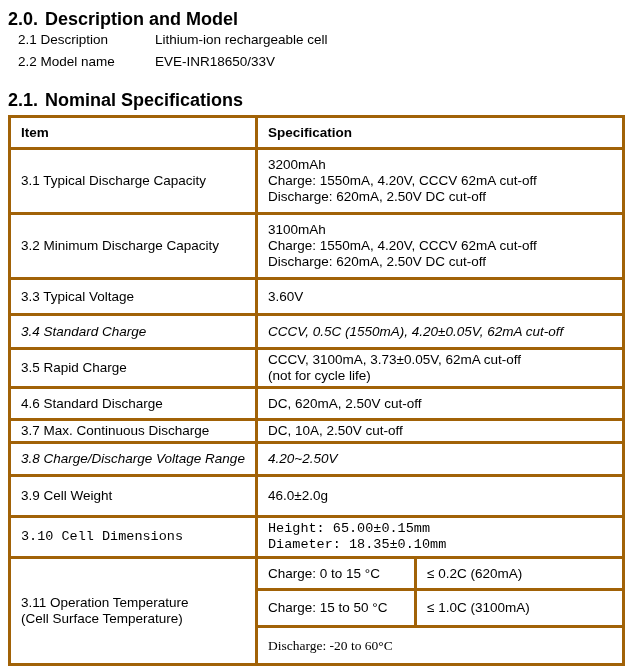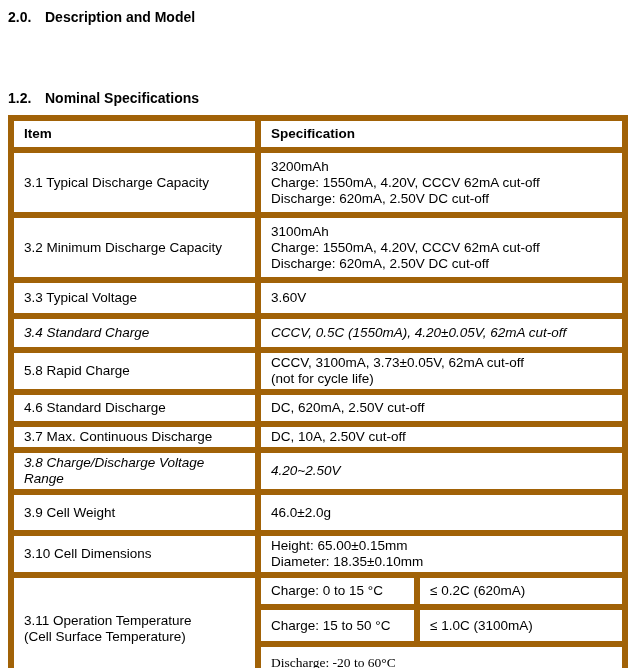--- a/index.html
+++ b/index.html
@@ -11,79 +11,85 @@
   .page {
     position: relative;
     width: 630px;
     height: 668px;
     background: #ffffff;
     overflow: hidden;
   }
   .sec-heading {
     position: absolute;
     left: 8px;
-    font-size: 14px;
+    font-size: 18px;
     font-weight: bold;
     white-space: nowrap;
   }
   .sec-num { display: inline-block; width: 37px; }
   .kv {
     position: absolute;
     left: 18px;
     font-size: 13.5px;
     white-space: nowrap;
   }
   .kv-label { display: inline-block; width: 137px; }
   .spec-table {
     position: absolute;
     left: 8px;
     top: 115px;
     width: 614px;
     border-collapse: collapse;
     table-layout: fixed;
   }
   .spec-table th, .spec-table td {
-    border: 6px solid #a16207;
+    border: 3px solid #a16207;
     font-size: 13.5px;
     line-height: 16px;
     padding: 2px 10px;
     vertical-align: middle;
     text-align: left;
     overflow: hidden;
   }
   .spec-table th { font-weight: bold; }
   
   tr.h-hdr { height: 32px; }
   tr.h-r0  { height: 65px; }
   tr.h-r1  { height: 65px; }
   tr.h-r2  { height: 36px; }
   tr.h-r3  { height: 34px; font-style: italic; }
   tr.h-r4  { height: 34px; }
   tr.h-r5  { height: 32px; }
   tr.h-r6  { height: 19px; }
   tr.h-r7  { height: 33px; font-style: italic; }
   tr.h-r8  { height: 41px; }
-  tr.h-r9  { height: 41px; }
+  tr.h-r9  { height: 41px; font-family: Liberation Mono, monospace; }
   tr.h-s0  { height: 32px; }
   tr.h-s1  { height: 37px; }
   tr.h-s2  { height: 38px; font-family: Liberation Serif, serif; }
 </style>
 </head>
 <body>
 
 <div class="page">
 
   <div class="sec-heading" style="top:9px">
     <span class="sec-num">2.0.</span><span>Description and Model</span>
   </div>
 
+  <div class="kv" style="top:32px">
+    <span class="kv-label">2.1 Description</span><span>Lithium-ion rechargeable cell</span>
+  </div>
 
+  <div class="kv" style="top:54px">
+    <span class="kv-label">2.2 Model name</span><span>EVE-INR18650/33V</span>
+  </div>
 
   <div class="sec-heading" style="top:90px">
-    <span class="sec-num">1.2.</span><span>Nominal Specifications</span>
+    <span class="sec-num">2.1.</span><span>Nominal Specifications</span>
   </div>
 
   <table class="spec-table">
     <colgroup>
       <col style="width:247px">
       <col style="width:159px">
       <col style="width:208px">
     </colgroup>
 
     <tbody>
@@ -114,21 +120,21 @@
       <td>3.3 Typical Voltage</td>
       <td colspan="2">3.60V</td>
     </tr>
 
     <tr class="h-r3">
       <td>3.4 Standard Charge</td>
       <td colspan="2">CCCV, 0.5C (1550mA), 4.20±0.05V, 62mA cut-off</td>
     </tr>
 
     <tr class="h-r4">
-      <td>5.8 Rapid Charge</td>
+      <td>3.5 Rapid Charge</td>
       <td colspan="2">
         <div>CCCV, 3100mA, 3.73±0.05V, 62mA cut-off</div>
         <div>(not for cycle life)</div>
       </td>
     </tr>
 
     <tr class="h-r5">
       <td>4.6 Standard Discharge</td>
       <td colspan="2">DC, 620mA, 2.50V cut-off</td>
     </tr>

